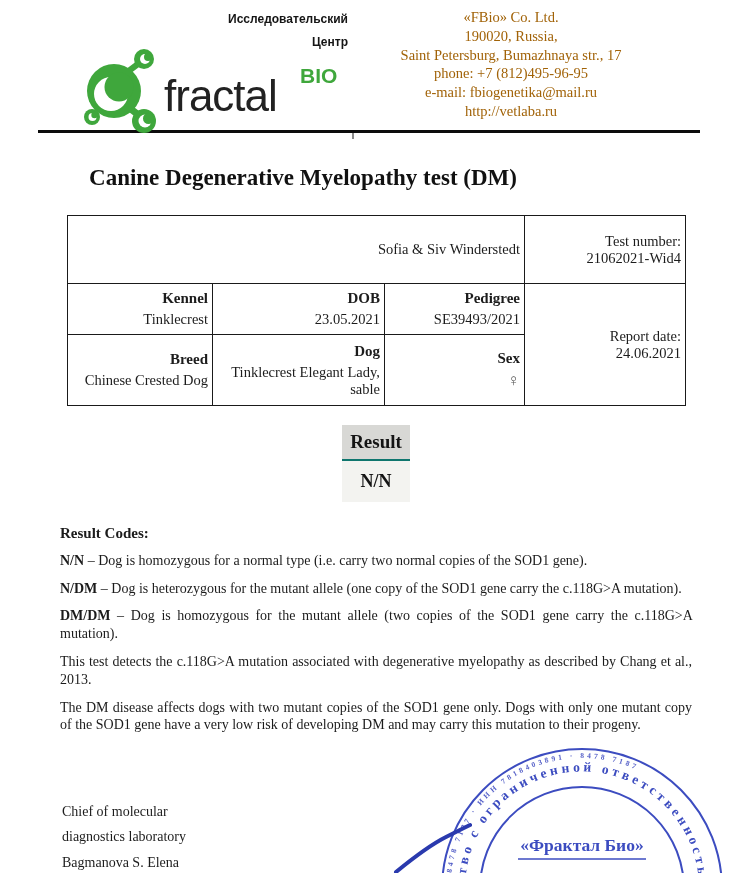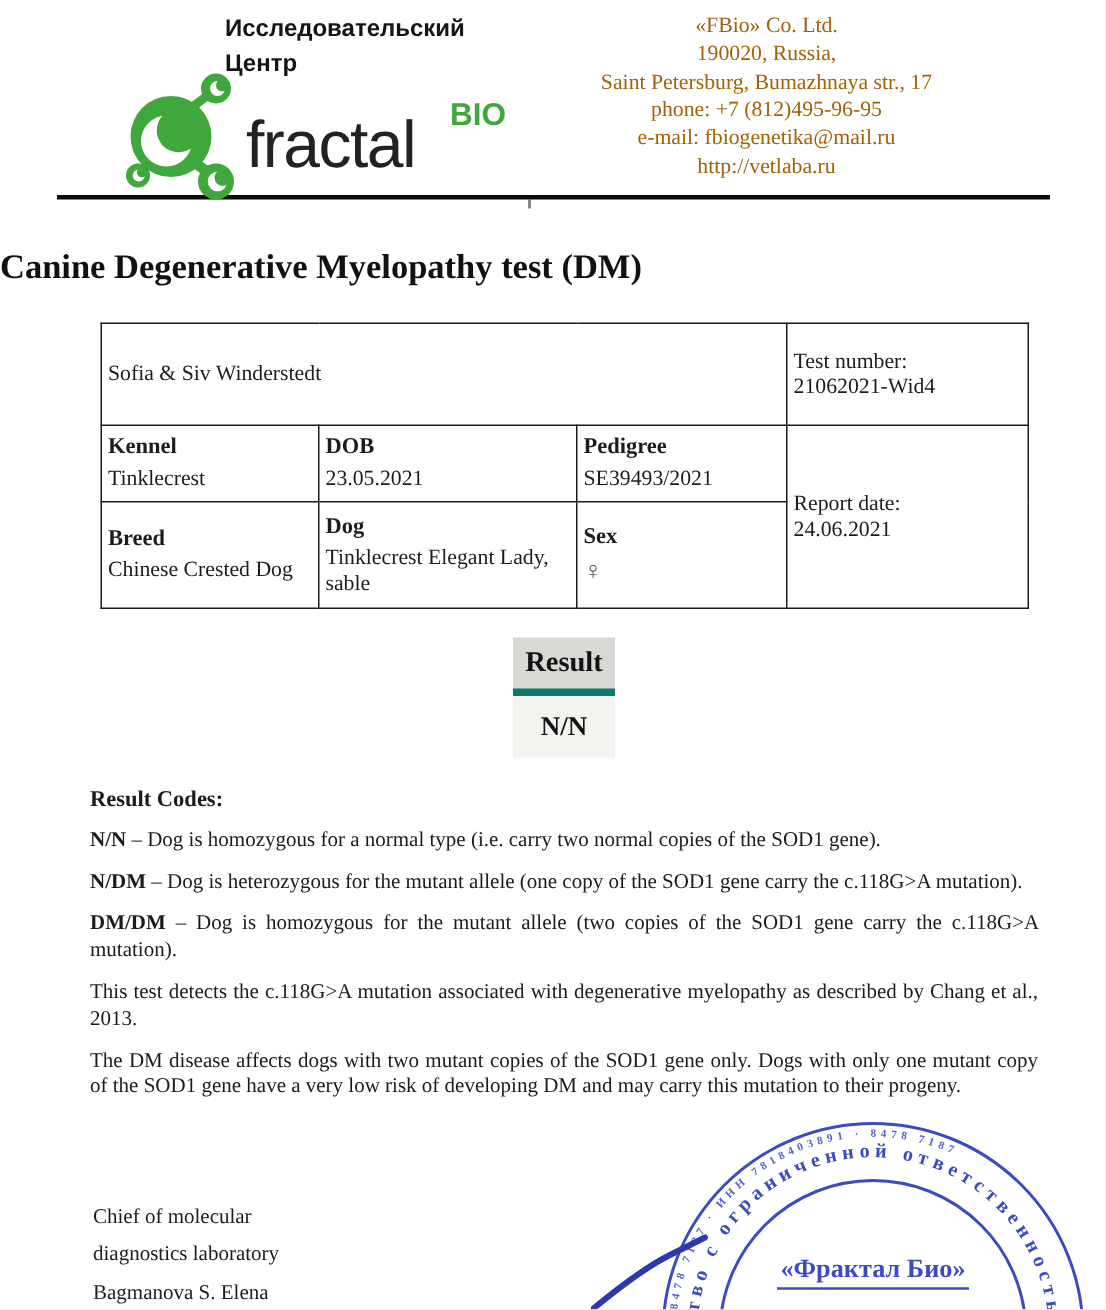--- a/index.html
+++ b/index.html
@@ -8,47 +8,47 @@
     width:737px;height:873px;
     background:#ffffff;
     overflow:hidden;
     font-family:"Liberation Serif", serif;
     color:#1b1b1b;
   }
   
   .rc-block{
     position:absolute;left:150px;top:8px;width:198px;
     font-family:"Liberation Sans", sans-serif;
-    font-weight:bold;font-size:16px;line-height:23px;
-    text-align:left;color:#151515;
+    font-weight:bold;font-size:12px;line-height:23px;
+    text-align:right;color:#151515;
   }
   .logo{position:absolute;left:84px;top:43px;width:300px;height:96px;z-index:2;}
   .company{
     position:absolute;left:330px;top:8px;width:362px;
     font-size:14.5px;line-height:18.8px;text-align:center;color:#a16207;
   }
   .divider{position:absolute;left:38px;top:130px;width:662px;height:3px;background:#0c0c0c;z-index:1;}
   .divider-tick{position:absolute;left:352px;top:133px;width:2px;height:6px;background:#8a8a8a;}
   
   .title{
     position:absolute;left:0;top:165px;width:606px;margin:0;
-    font-size:23px;font-weight:bold;color:#111;
+    text-align:center;font-size:23px;font-weight:bold;color:#111;
   }
   
   .info-table{
     position:absolute;left:67px;top:215px;width:618px;
     border-collapse:collapse;table-layout:fixed;
-    font-size:14.5px;text-align:left;color:#1c1c1c;
+    font-size:14.5px;text-align:right;color:#1c1c1c;
   }
   .info-table td{border:1.7px solid #1a1a1a;vertical-align:middle;padding:3px 4px;}
   .info-table .lbl{font-weight:bold;font-size:15px;margin-bottom:4px;}
   .sex-glyph{font-size:17px;color:#555;}
   
   .result-box{position:absolute;left:342px;top:425px;width:68px;text-align:center;}
-  .result-h{height:34px;line-height:34px;background:#d8d8d5;font-weight:bold;font-size:19px;color:#141414;border-bottom:5px solid #0f766e;}
+  .result-h{height:34px;line-height:34px;background:#d8d8d5;font-weight:bold;font-size:19px;color:#141414;border-bottom:2px solid #0f766e;}
   .result-v{height:41px;line-height:40px;background:#f3f3f0;font-weight:bold;font-size:18px;color:#141414;}
   
   .codes{position:absolute;left:60px;top:525px;width:632px;font-size:14px;line-height:17.8px;}
   .codes-h{font-weight:bold;font-size:15px;margin:0 0 9px 0;}
   .codes p{margin:0 0 10px 0;text-align:justify;}
   .codes .b{font-weight:bold;}
   .codes .i{}
   
   .sig{position:absolute;left:62px;top:783px;font-size:14px;line-height:25.3px;color:#1c1c1c;margin-top:16px;}
   

